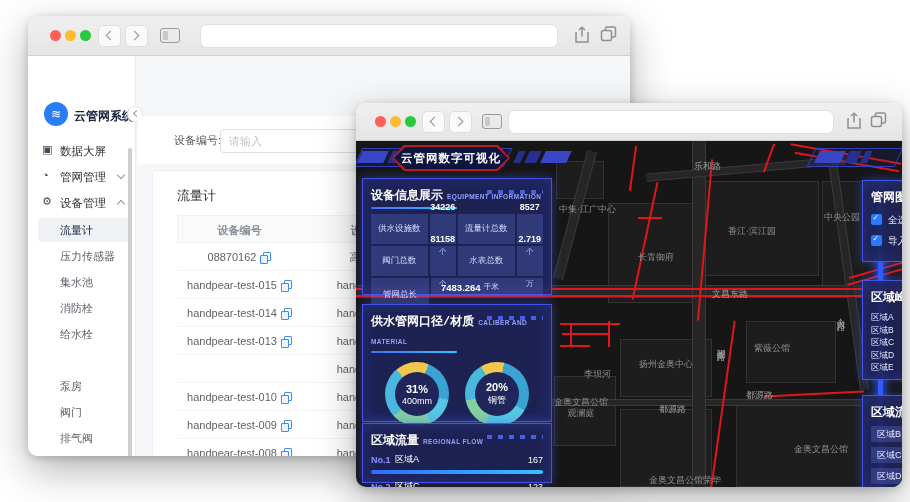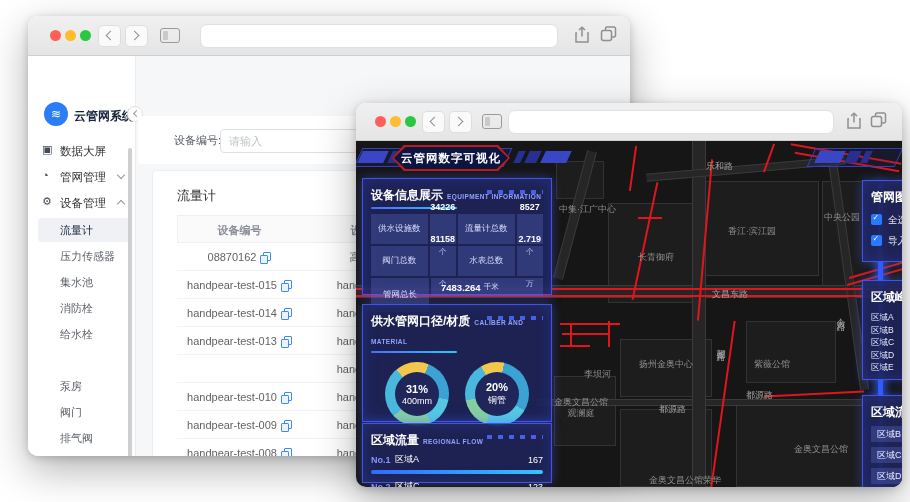--- a/index.html
+++ b/index.html
@@ -102,21 +102,21 @@
     letter-spacing:1px; }
   .hseg { position:absolute; top:10px; height:12px; background:#3946c8; transform:skewX(-25deg);
     z-index:11; }
   .hseg.dim { background:#272f91; }
   .hframe { position:absolute; top:7px; height:19px; border:1px solid #3440c0;
     transform:skewX(-25deg); z-index:10; background:rgba(35,45,140,.18); }
 
   .panel { position:absolute; background:rgba(30,36,88,.92); border:1px solid #4353e8;
     box-shadow:0 0 10px rgba(64,92,255,.45), inset 0 0 16px rgba(64,92,255,.22);
     padding:6px 8px; z-index:10; }
-  .ptitle { color:#fff; font-weight:bold; font-size:12px; display:inline-block; }
+  .ptitle { color:#fff; font-weight:bold; font-size:12px; display:inline-block;font-family:Liberation Mono, monospace; }
   .psub { color:#8fa2ff; font-size:6.5px; font-weight:bold; letter-spacing:.4px; margin-left:4px; }
   .punder { height:2px; width:86px; background:linear-gradient(90deg,#4e6bff,#27c8ff);
     margin-top:3px; border-radius:1px; }
   .pdeco { position:absolute; right:8px; top:11px; width:56px; height:4px; opacity:.85;
     background:repeating-linear-gradient(90deg,#4e6bff 0 5px,transparent 5px 11px); }
 
   .srow { display:flex; gap:2px; margin-top:2px; }
   .scell { background:rgba(92,110,205,.32); display:flex; align-items:center; justify-content:center; }
   .slabel { width:58px; height:30px; color:#d8deff; font-size:8.5px; }
   .sval { width:27px; height:30px; flex-direction:column; color:#fff; font-weight:bold; font-size:9px;
@@ -333,27 +333,27 @@
     <div class="red" style="left:214px; top:182px; width:2px; height:22px"></div>
     <div class="red" style="left:204px; top:204px; width:30px; height:2px"></div>
     <div class="red" style="left:434px; top:12px; width:112px; height:2px; transform:rotate(10deg)"></div>
     <div class="red" style="left:438px; top:20px; width:106px; height:2px; transform:rotate(10deg)"></div>
     <div class="red" style="left:492px; top:128px; width:58px; height:2px; transform:rotate(-16deg)"></div>
     <div class="red" style="left:490px; top:135px; width:58px; height:2px; transform:rotate(-16deg)"></div>
     <div class="red" style="left:408px; top:252px; width:100px; height:2px; transform:rotate(-3deg)"></div>
     <div class="red" style="left:412px; top:2px; width:2px; height:30px; transform:rotate(20deg)"></div>
     <div class="blueline" style="left:522px; top:44px; width:5px; height:302px"></div>
 
-    <span class="maplabel road" style="left:350px; top:19px">乐和路</span>
+    <span class="maplabel road" style="left:338px; top:19px">乐和路</span>
     <span class="maplabel" style="left:203px; top:62px">中集·江广中心</span>
     <span class="maplabel" style="left:372px; top:84px">香江·滨江园</span>
     <span class="maplabel" style="left:468px; top:70px">中央公园</span>
     <span class="maplabel" style="left:282px; top:110px">长青御府</span>
     <span class="maplabel road" style="left:356px; top:147px">文昌东路</span>
-    <span class="maplabel" style="left:398px; top:217px">紫薇公馆</span>
+    <span class="maplabel" style="left:398px; top:201px">紫薇公馆</span>
     <span class="maplabel" style="left:283px; top:217px">扬州金奥中心</span>
     <span class="maplabel" style="left:228px; top:227px">李坝河</span>
     <span class="maplabel wrap" style="left:197px; top:256px">金奥文昌公馆观澜庭</span>
     <span class="maplabel road" style="left:303px; top:262px">都源路</span>
     <span class="maplabel road" style="left:390px; top:248px">都源路</span>
     <span class="maplabel road vert" style="left:358px; top:200px">望都路</span>
     <span class="maplabel road vert" style="left:478px; top:170px">合力路</span>
     <span class="maplabel" style="left:293px; top:333px">金奥文昌公馆荣华</span>
     <span class="maplabel" style="left:438px; top:302px">金奥文昌公馆</span>
 

